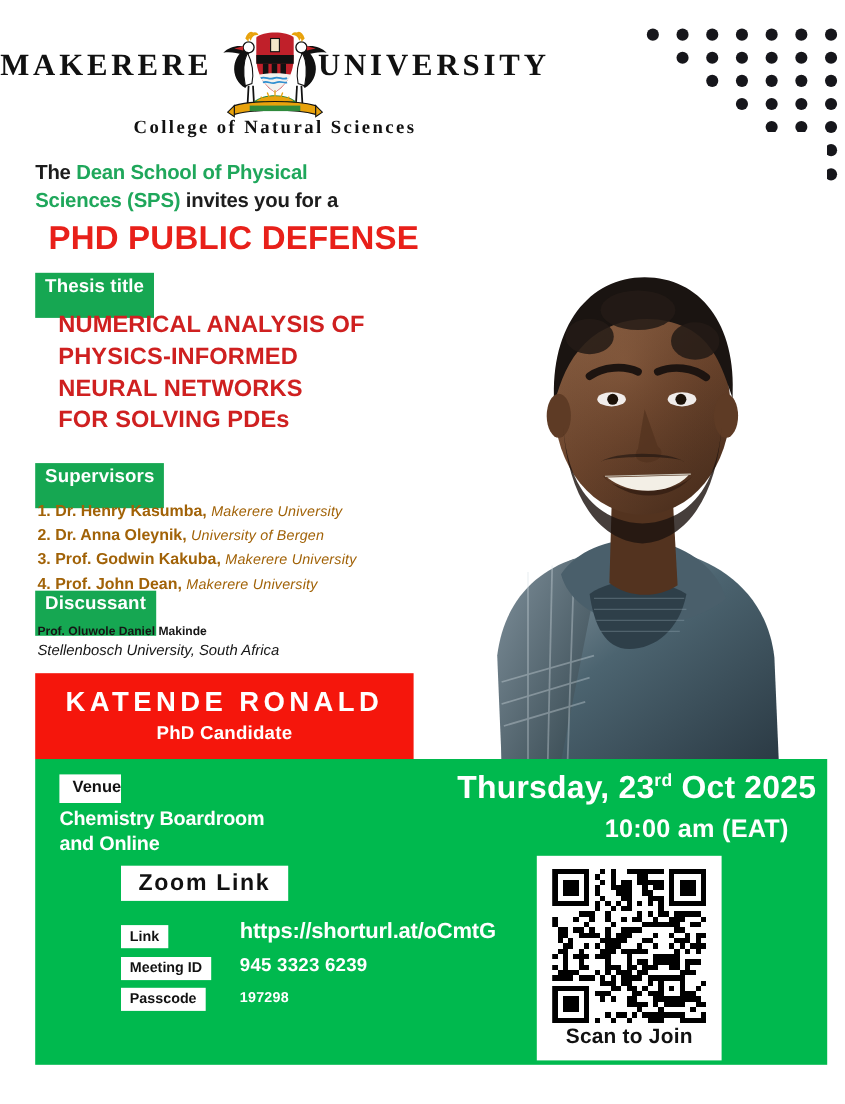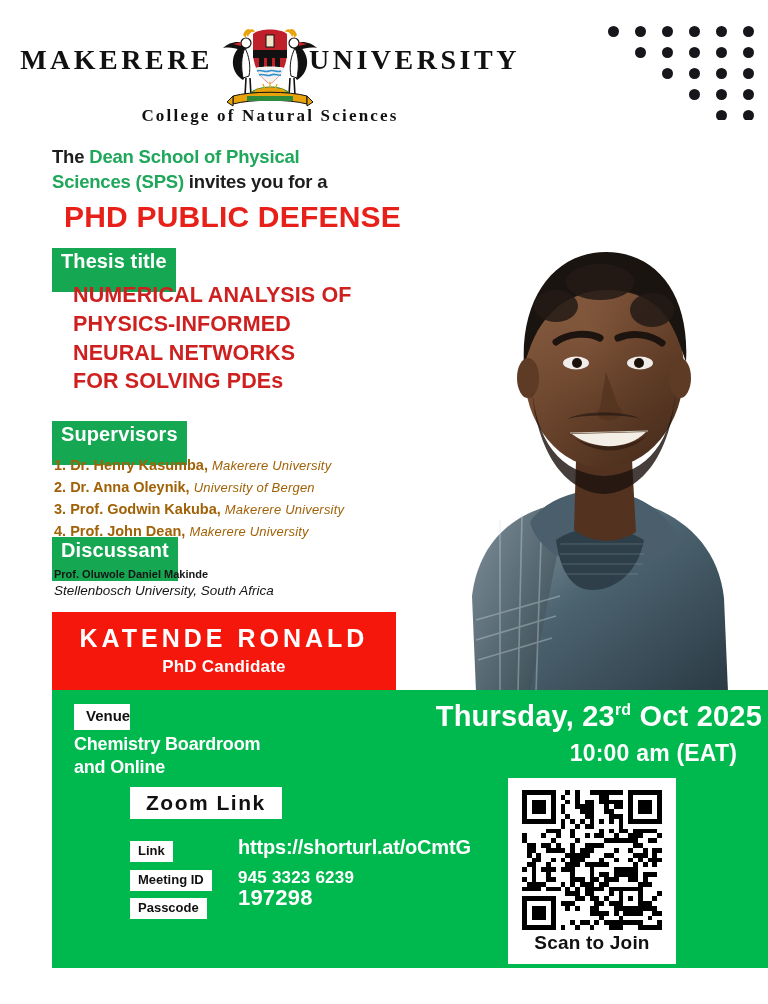--- a/index.html
+++ b/index.html
@@ -11,21 +11,20 @@
     width: 768px;
     height: 1004px;
     font-family: "Liberation Sans", sans-serif;
     position: relative;
     overflow: hidden;
   }
   #poster {
     position: absolute;
     inset: 0;
     background: #ffffff;
-    margin-left: 20px;
   }
 
   
   .dot-grid {
     position: absolute;
     top: 26px;
     left: 588px;
     width: 176px;
     height: 150px;
     pointer-events: none;
@@ -146,21 +145,21 @@
     font-weight: 800;
     color: #e8201a;
     letter-spacing: 0.2px;
   }
 
   
   .badge {
     display: inline-block;
     background: #16a752;
     color: #ffffff;
-    font-size: 20px;
+    font-size: 17px;
     font-weight: 700;
     padding: 3px 9px 20px 9px;
     letter-spacing: 0.1px;
     line-height: 1.05;
   }
   .badge-thesis { position: absolute; left: 32px; top: 248px; }
   .badge-sup    { position: absolute; left: 32px; top: 421px; }
   .badge-disc   { position: absolute; left: 32px; top: 537px; }
 
   .thesis-text {
@@ -291,21 +290,21 @@
     color: #ffffff;
     font-weight: 700;
     white-space: nowrap;
   }
 
   .chip-link  { left: 78px;  top: 151px; }
   .val-link   { left: 186px; top: 146px; font-size: 20px; letter-spacing: -0.2px; }
   .chip-mid   { left: 78px;  top: 180px; }
   .val-mid    { left: 186px; top: 178px; font-size: 17px; letter-spacing: 0.2px; }
   .chip-pass  { left: 78px;  top: 208px; }
-  .val-pass   { left: 186px; top: 195px; font-size: 22px; letter-spacing: 0.2px; }
+  .val-pass   { left: 186px; top: 209px; font-size: 13px; letter-spacing: 0.2px; }
 
   .date-line {
     position: absolute;
     left: 250px;
     top: 10px;
     width: 460px;
     text-align: right;
     font-size: 29px;
     font-weight: 800;
     color: #ffffff;

